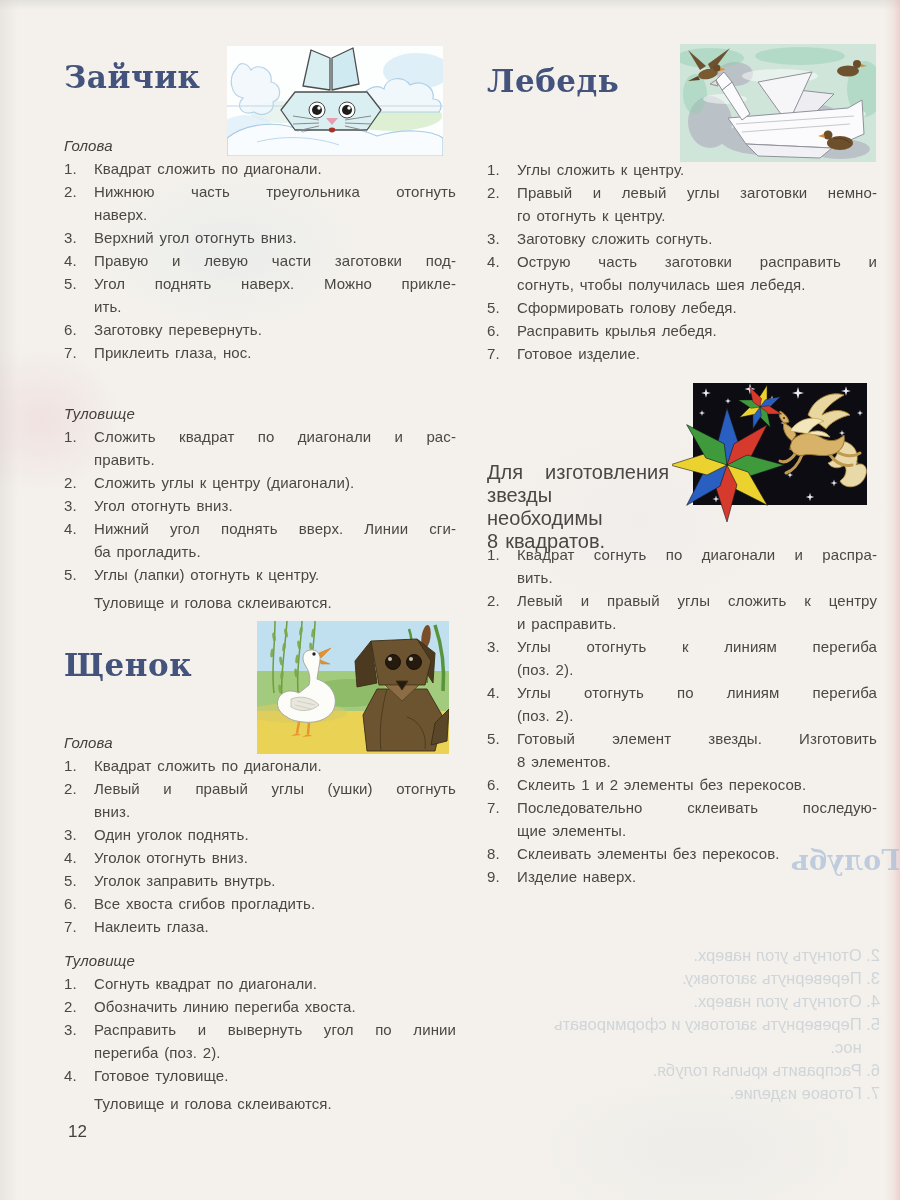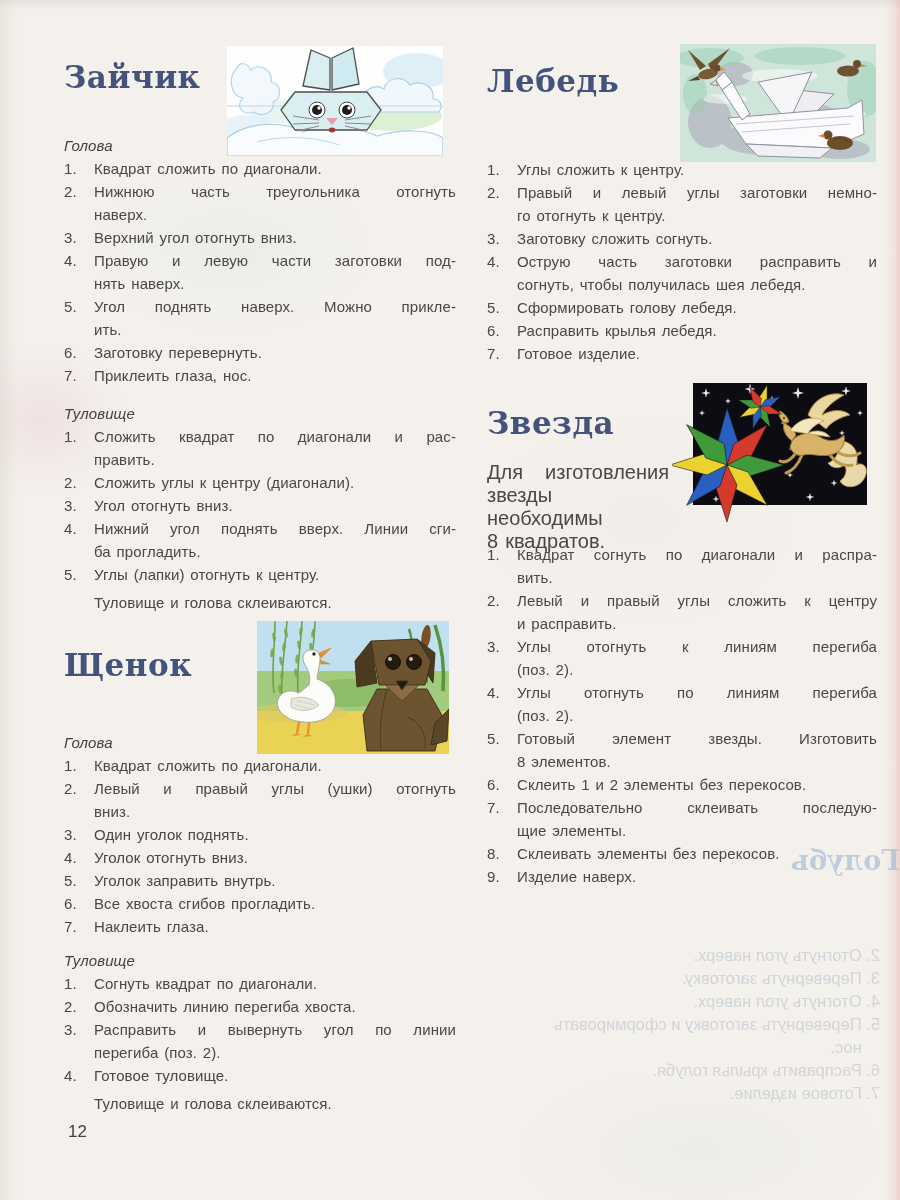--- a/index.html
+++ b/index.html
@@ -92,21 +92,20 @@
         </div>
       </div>
     <div class="li">
         <span class="n">3.</span>
         <div class="t">Верхний угол отогнуть вниз.</div>
       </div>
     <div class="li">
         <span class="n">4.</span>
         <div class="t">
           <span class="jl">Правую и левую части заготовки под-</span>
-          <span class="ll">нять наверх.</span>
         </div>
       </div>
     <div class="li">
         <span class="n">5.</span>
         <div class="t">
           <span class="jl">Угол поднять наверх. Можно прикле-</span>
           <span class="ll">ить.</span>
         </div>
       </div>
     <div class="li">
@@ -356,21 +355,20 @@
     <div class="li">
         <span class="n">6.</span>
         <div class="t">Расправить крылья лебедя.</div>
       </div>
     <div class="li">
         <span class="n">7.</span>
         <div class="t">Готовое изделие.</div>
       </div>
   </div>
 
-  <h1 class="title" style="left:487px;top:406px">Звезда</h1>
 
   <svg class="fig" style="left:672px;top:381px" width="220" height="150" viewBox="0 0 220 150">
     <defs>
       <path id="sp" d="M0,-6 L1.3,-1.3 L6,0 L1.3,1.3 L0,6 L-1.3,1.3 L-6,0 L-1.3,-1.3 Z"></path>
       <polygon id="dart" points="0,0 -10,-20 0,-57 13,-17"></polygon>
     </defs>
     <rect x="21" y="2" width="174" height="122" fill="#0d0c12"></rect>
     <g fill="#eceaf4">
       <use href="#sp" transform="translate(34,12) scale(.8)"></use>
         <use href="#sp" transform="translate(56,20) scale(.5)"></use>

